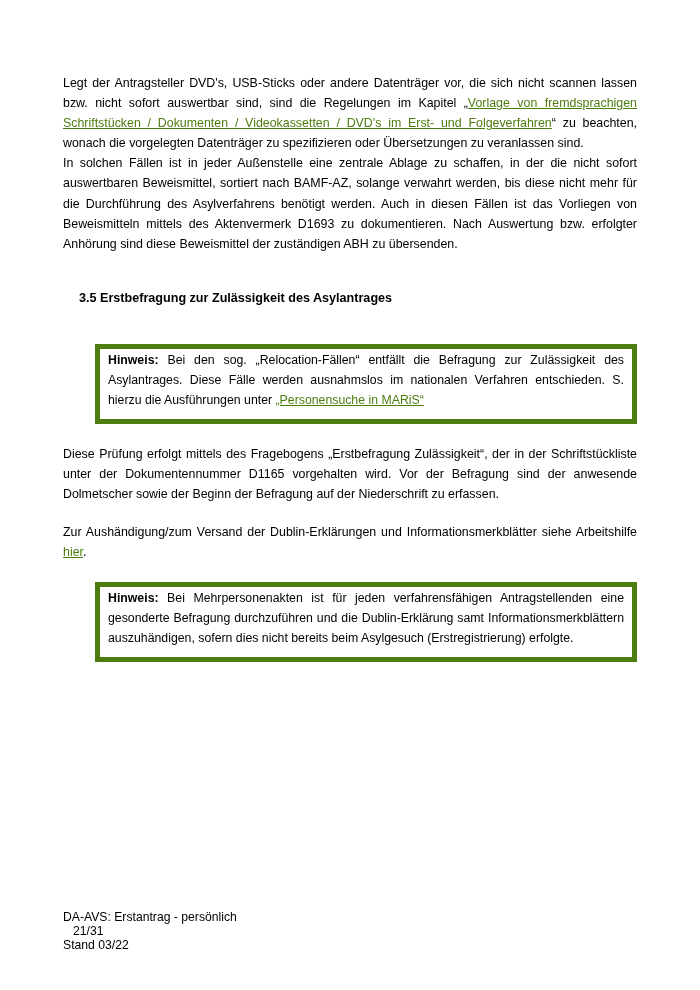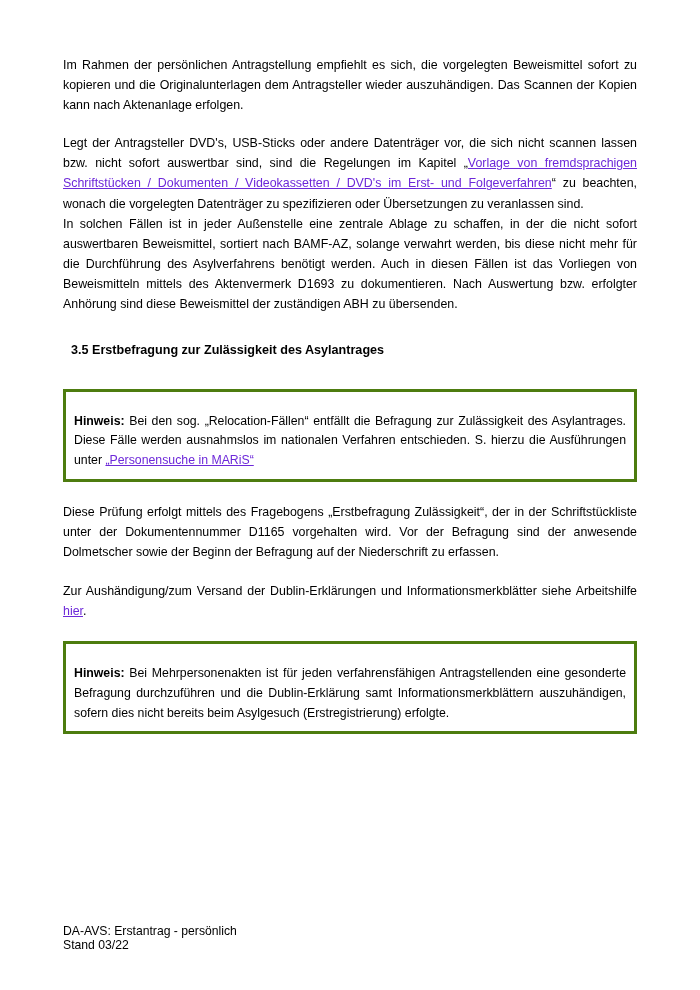--- a/index.html
+++ b/index.html
@@ -24,34 +24,35 @@
     padding: 55px 63px 0 63px;
   }
   p {
     margin: 0;
     font-size: 12.4px;
     line-height: 1.62;
     text-align: justify;
     text-justify: inter-word;
   }
   .link {
-    color: #6d28d9;
+    color: #4d7c0f;
     text-decoration: underline;
   }
   .heading {
     font-size: 12.6px;
     font-weight: bold;
-    margin: 8px;
+    margin: 16px;
     padding: 0;
     line-height: 1.62;
   }
   .note-box {
-    border: 3px solid #4d7c0f;
-    padding: 20px 8px 8px 8px;
+    border: 5px solid #4d7c0f;
+    padding: 2px 8px 8px 8px;
     box-sizing: border-box;
+    margin-left: 32px;
   }
   .note-box p { font-size: 12.3px; line-height: 1.62; }
   .bold { font-weight: bold; }
   .footer {
     position: absolute;
     left: 63px;
     right: 63px;
     bottom: 38px;
     font-size: 12.2px;
     display: flex;
@@ -62,21 +63,20 @@
   .footer-center { flex: 1 1 auto; text-align: center; padding-left: 10px; }
   .footer-right { flex: 0 0 auto; padding-right: 22px; }
   .spacer-18 { height: 18px; }
   .spacer-20 { height: 20px; }
 </style>
 </head>
 <body>
 
 <div class="page">
 
-  <p>Im Rahmen der persönlichen Antragstellung empfiehlt es sich, die vorgelegten Beweismittel sofort zu kopieren und die Originalunterlagen dem Antragsteller wieder auszuhändigen. Das Scannen der Kopien kann nach Aktenanlage erfolgen.</p>
 
   <div class="spacer-18"></div>
 
   <p><span>Legt der Antragsteller DVD's, USB-Sticks oder andere Datenträger vor, die sich nicht scannen lassen bzw. nicht sofort auswertbar sind, sind die Regelungen im Kapitel „</span><a class="link" href="#">Vorlage von fremdsprachigen Schriftstücken / Dokumenten / Videokassetten / DVD's im Erst- und Folgeverfahren</a><span>“ zu beachten, wonach die vorgelegten Datenträger zu spezifizieren oder Übersetzungen zu veranlassen sind.</span></p>
 
   <p>In solchen Fällen ist in jeder Außenstelle eine zentrale Ablage zu schaffen, in der die nicht sofort auswertbaren Beweismittel, sortiert nach BAMF-AZ, solange verwahrt werden, bis diese nicht mehr für die Durchführung des Asylverfahrens benötigt werden. Auch in diesen Fällen ist das Vorliegen von Beweismitteln mittels des Aktenvermerk D1693 zu dokumentieren. Nach Auswertung bzw. erfolgter Anhörung sind diese Beweismittel der zuständigen ABH zu übersenden.</p>
 
   <div class="spacer-18"></div>
 
   <p class="heading">3.5 Erstbefragung zur Zulässigkeit des Asylantrages</p>
@@ -98,16 +98,17 @@
   <p><span>Zur Aushändigung/zum Versand der Dublin-Erklärungen und Informationsmerkblätter siehe Arbeitshilfe </span><a class="link" href="#">hier</a><span>.</span></p>
 
   <div class="spacer-20"></div>
 
   <div class="note-box">
     <p><span class="bold">Hinweis:</span><span> Bei Mehrpersonenakten ist für jeden verfahrensfähigen Antragstellenden eine gesonderte Befragung durchzuführen und die Dublin-Erklärung samt Informationsmerkblättern auszuhändigen, sofern dies nicht bereits beim Asylgesuch (Erstregistrierung) erfolgte.</span></p>
   </div>
 
   <div class="footer">
     <div class="footer-left">DA-AVS: Erstantrag - persönlich</div>
+    <div class="footer-center">21/31</div>
     <div class="footer-right">Stand 03/22</div>
   </div>
 
 </div>
 
 </body></html>

